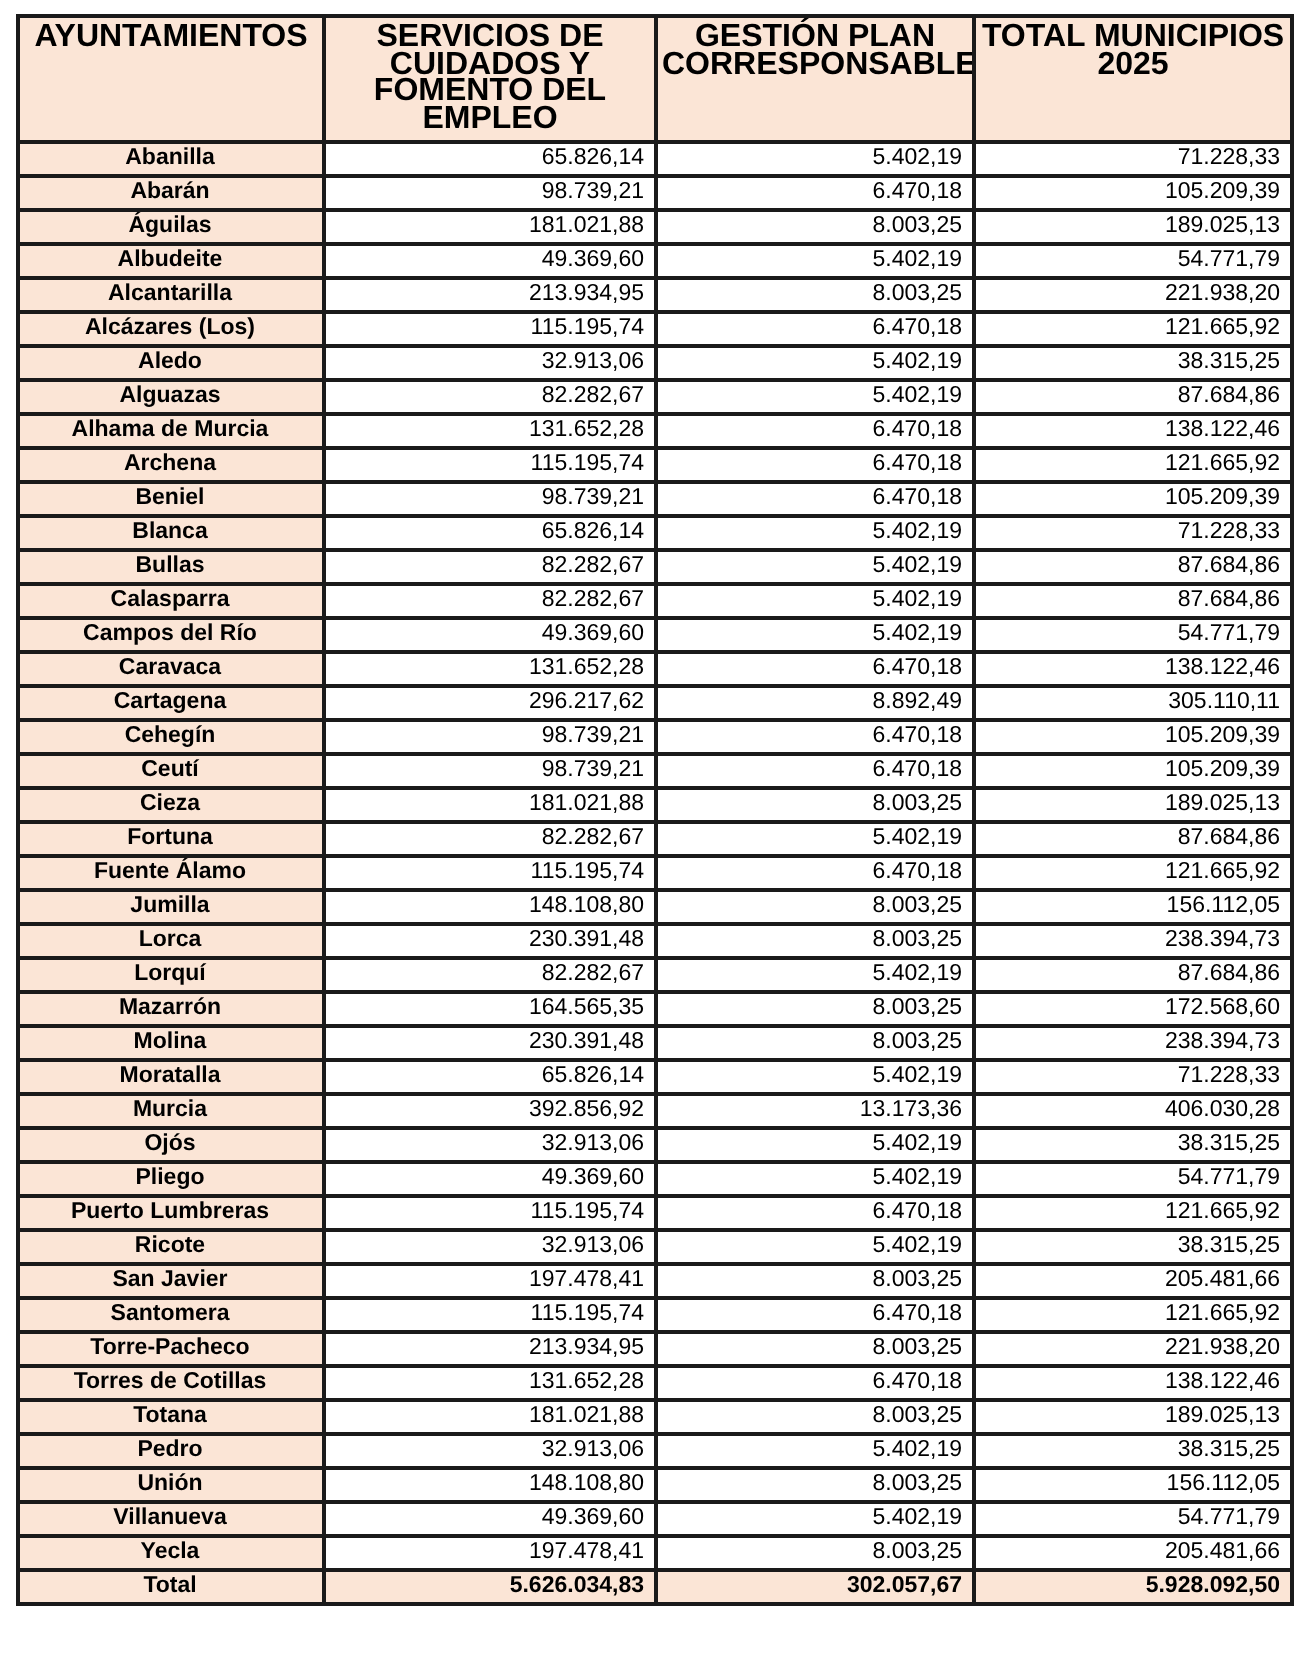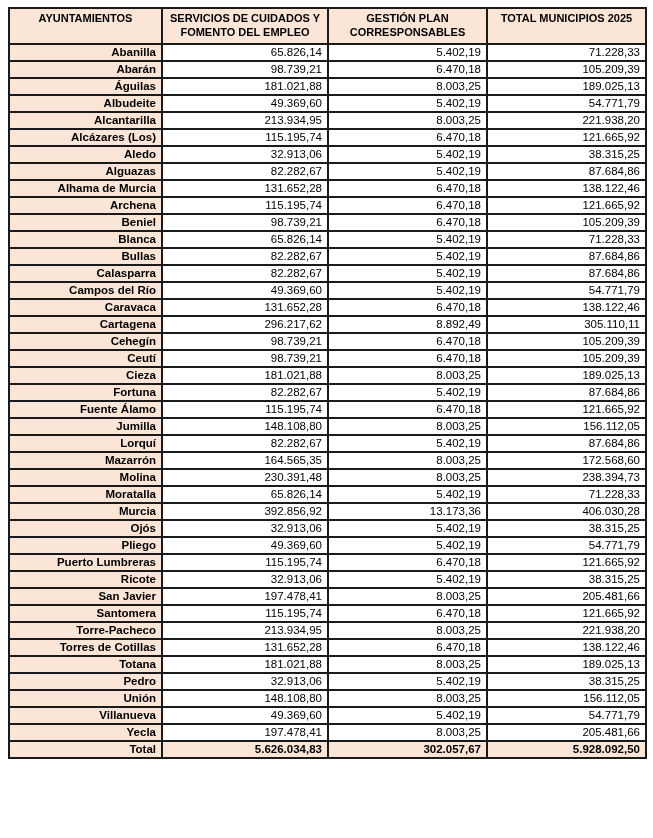--- a/index.html
+++ b/index.html
@@ -21,37 +21,37 @@
   }
   table.funding th,
   table.funding td{
     border:2px solid var(--border);
     overflow:hidden;
     white-space:nowrap;
   }
   table.funding th{
     background:var(--beige);
     font-weight:bold;
-    font-size:11px;
+    font-size:16px;
     line-height:13.5px;
     text-align:center;
     vertical-align:top;
     padding:3px 2px 4px 2px;
     white-space:normal;
   }
   table.funding td{
     font-size:11.5px;
     line-height:13px;
     padding:1px 5px;
     background:#ffffff;
   }
   table.funding td.name{
     background:var(--beige);
     font-weight:bold;
-    text-align:right;
+    text-align:center;
     padding-left:4px;
   }
   table.funding td.num{
     text-align:right;
   }
   table.funding tr.total-row td{
     background:var(--beige);
     font-weight:bold;
   }
   col.c1{width:153px;}
@@ -211,20 +211,26 @@
           <td class="num">6.470,18</td>
           <td class="num">121.665,92</td>
         </tr>
         <tr>
           <td class="name">Jumilla</td>
           <td class="num">148.108,80</td>
           <td class="num">8.003,25</td>
           <td class="num">156.112,05</td>
         </tr>
         <tr>
+          <td class="name">Lorca</td>
+          <td class="num">230.391,48</td>
+          <td class="num">8.003,25</td>
+          <td class="num">238.394,73</td>
+        </tr>
+        <tr>
           <td class="name">Lorquí</td>
           <td class="num">82.282,67</td>
           <td class="num">5.402,19</td>
           <td class="num">87.684,86</td>
         </tr>
         <tr>
           <td class="name">Mazarrón</td>
           <td class="num">164.565,35</td>
           <td class="num">8.003,25</td>
           <td class="num">172.568,60</td>

